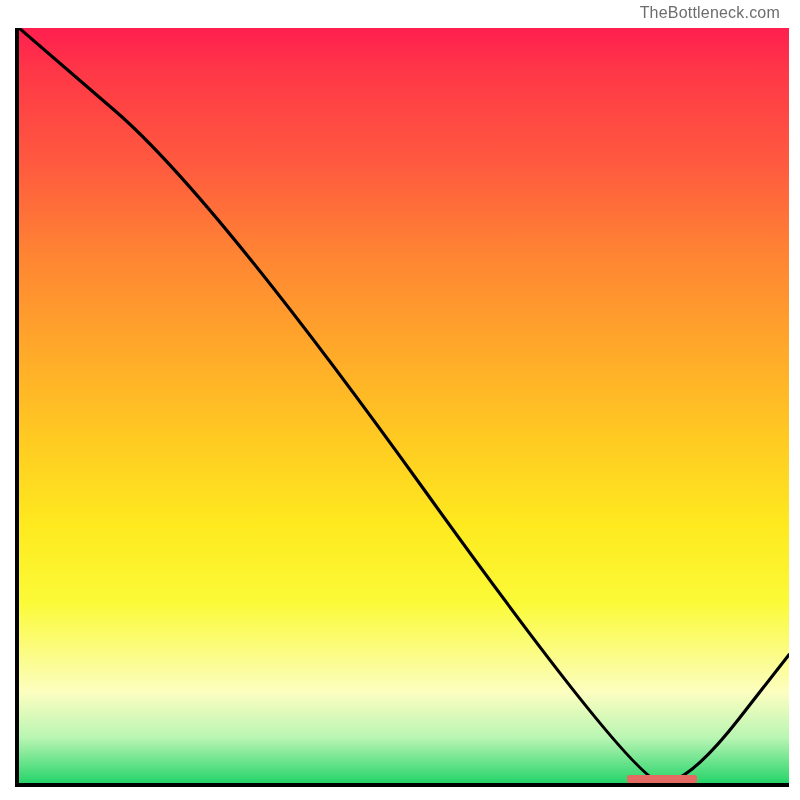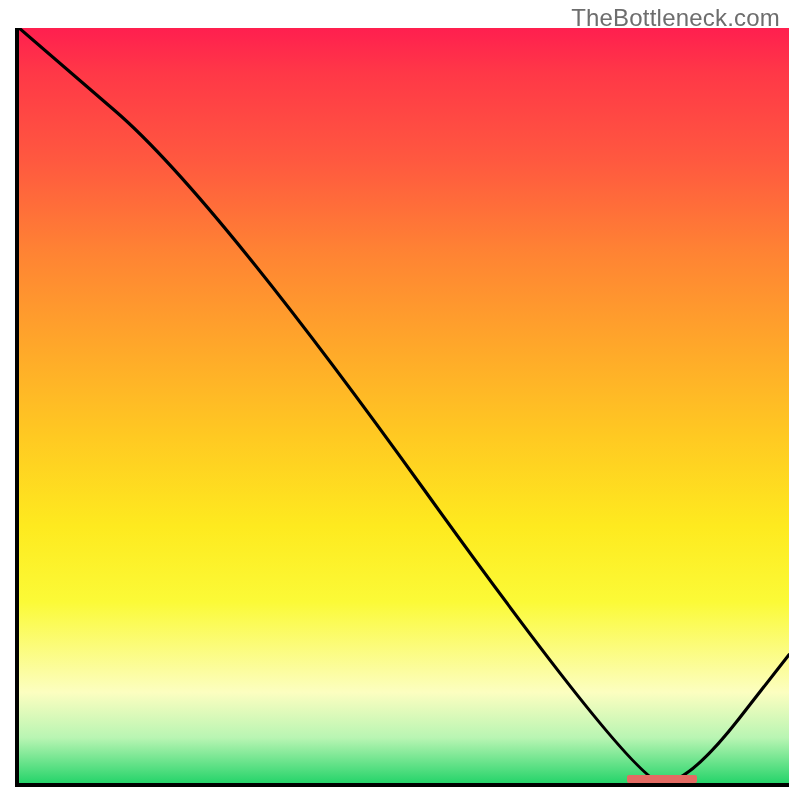--- a/index.html
+++ b/index.html
@@ -9,21 +9,21 @@
     height: 800px;
     background: #ffffff;
     font-family: Arial, Helvetica, sans-serif;
     position: relative;
   }
   .watermark {
     position: absolute;
     top: 4px;
     right: 20px;
     color: #6d6d6d;
-    font-size: 24px;
+    font-size: 16px;
     font-weight: 400;
     z-index: 3;
     letter-spacing: 0.2px;
   }
   .plot-area {
     position: absolute;
     left: 15px;
     top: 28px;
     width: 770px;
     height: 755px;

